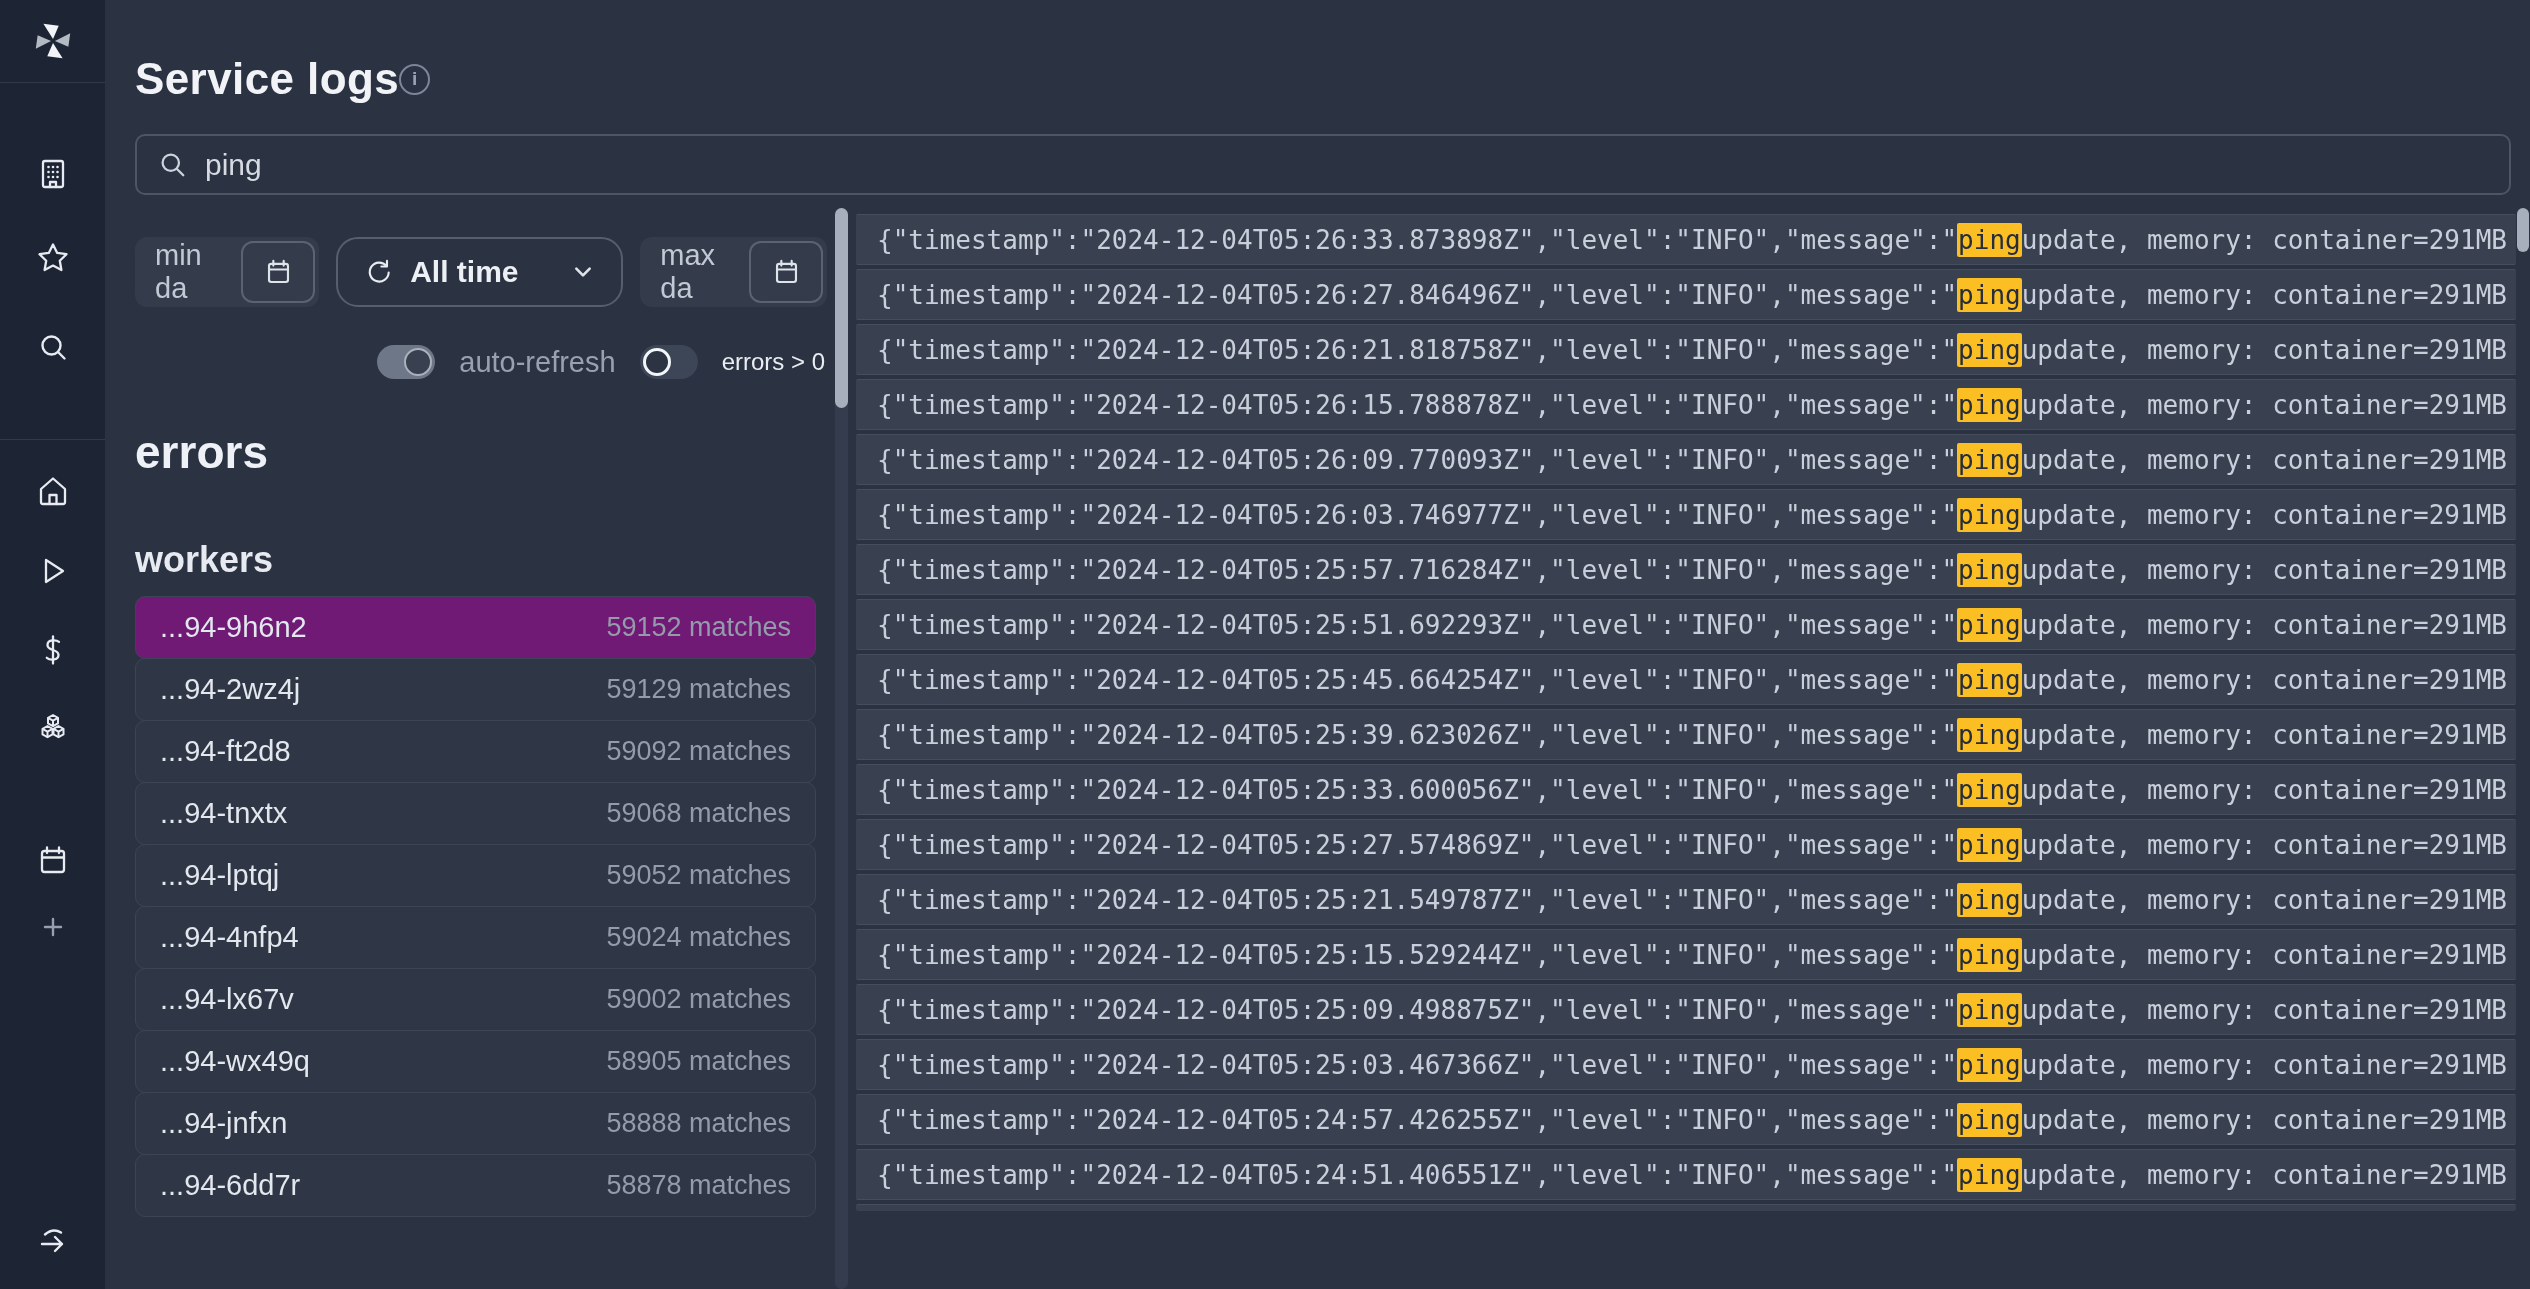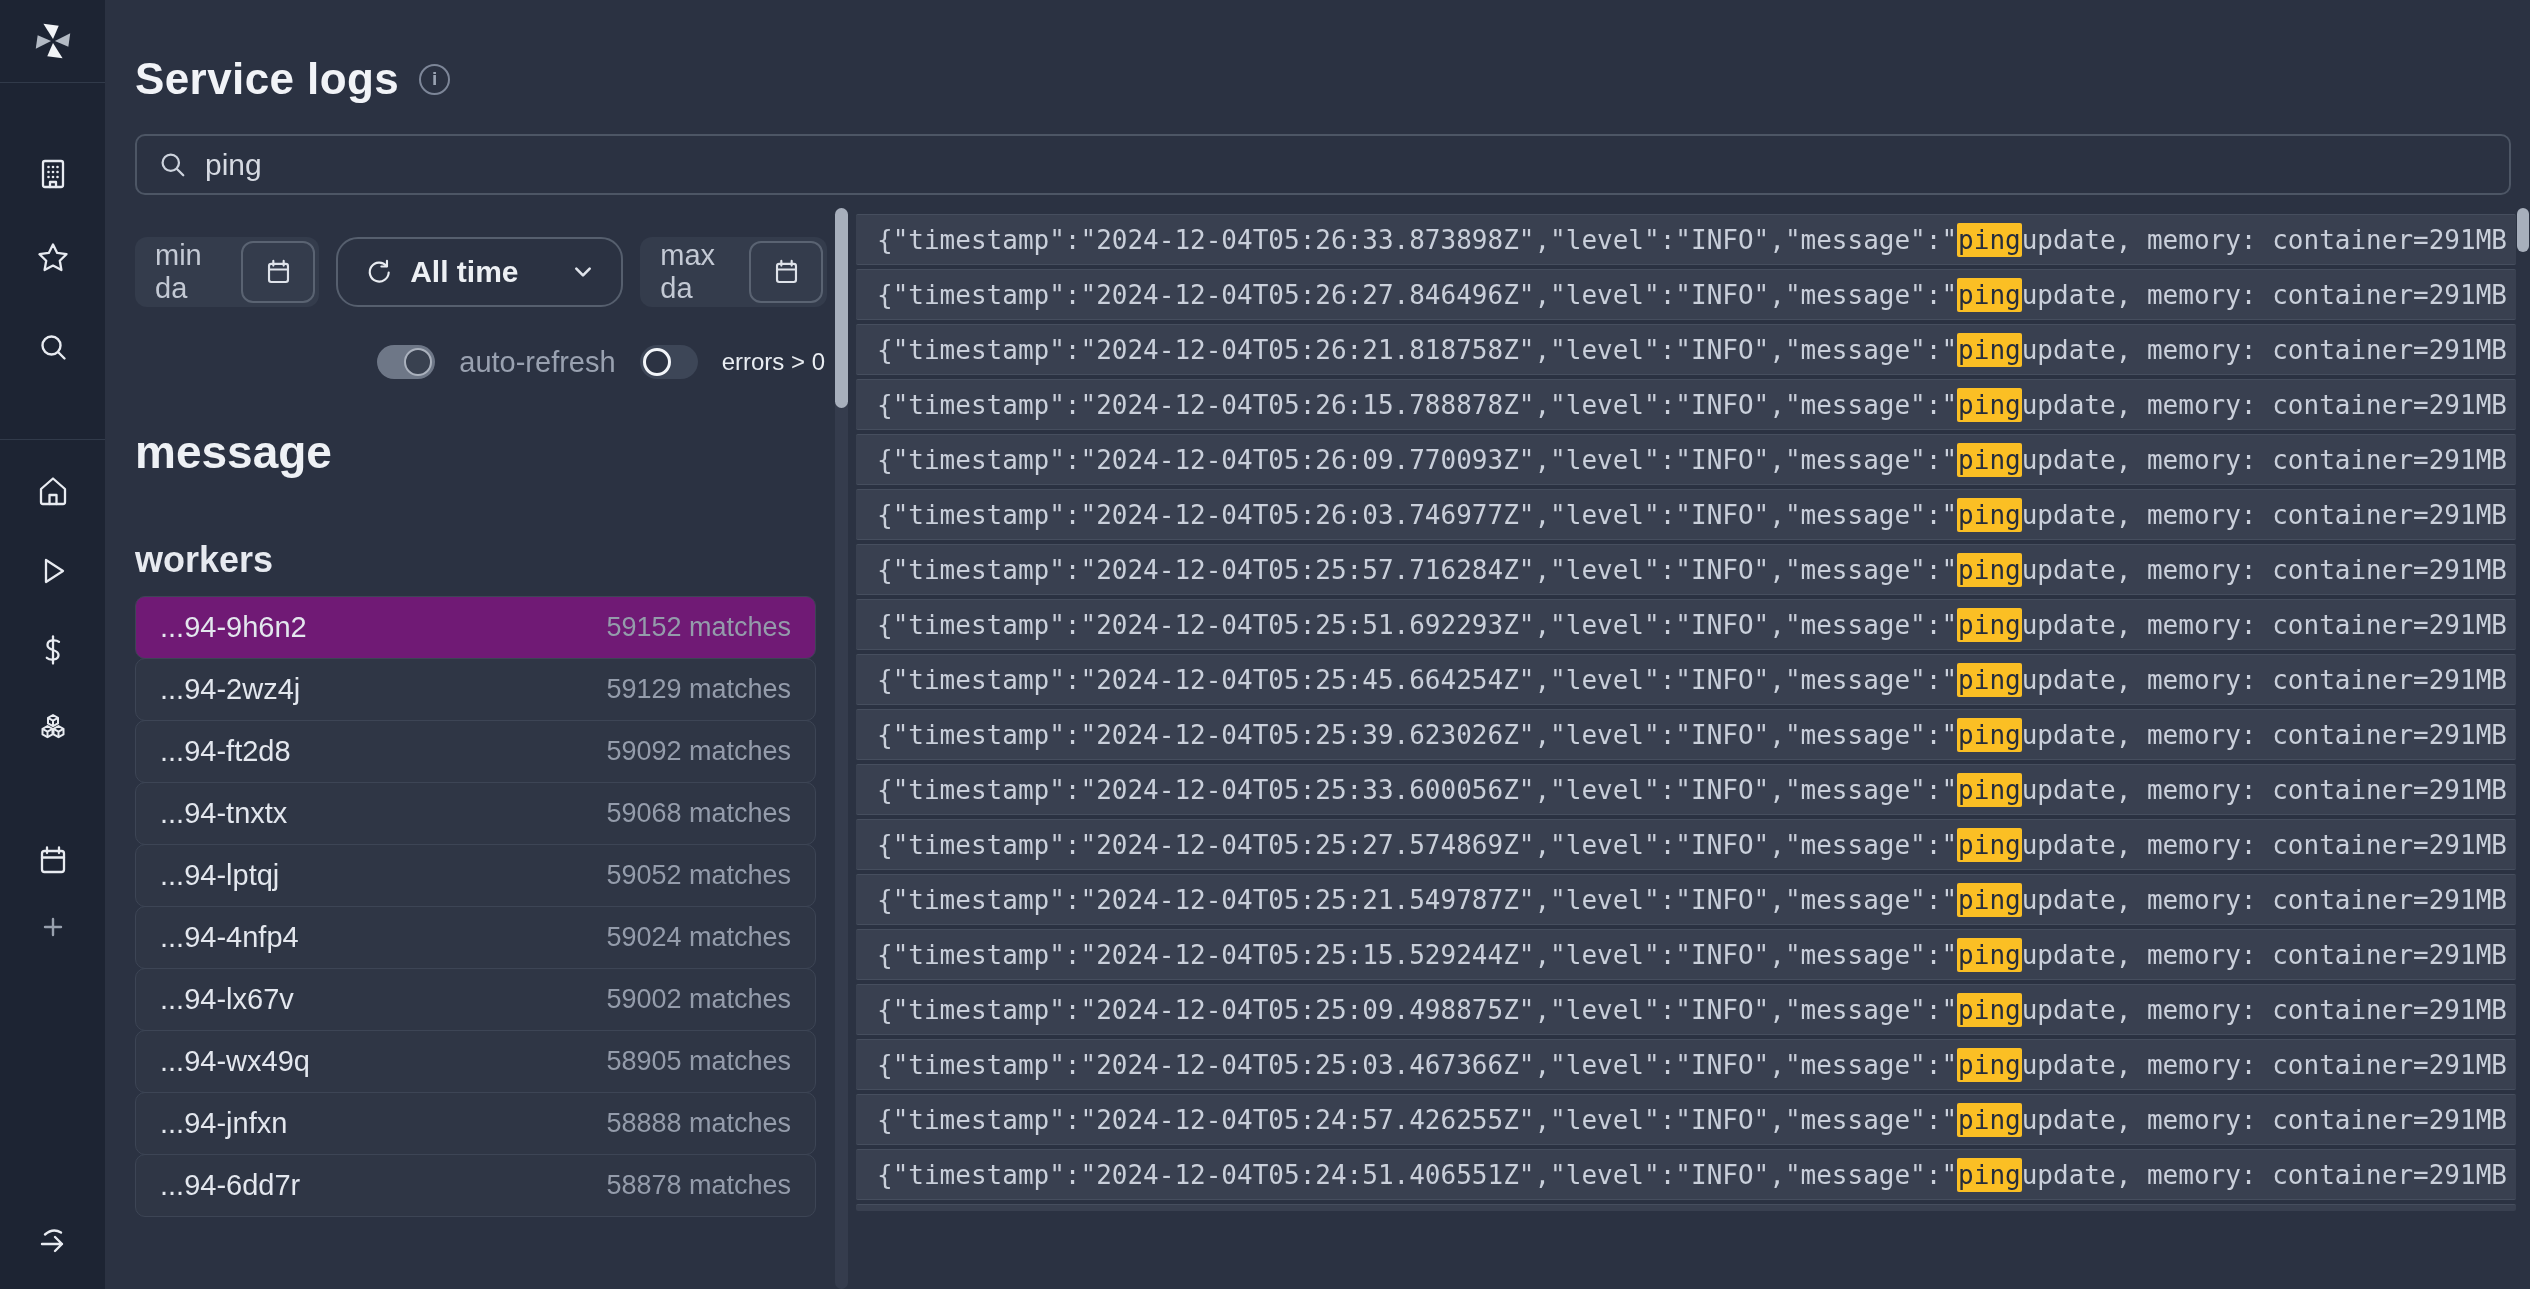--- a/index.html
+++ b/index.html
@@ -10,21 +10,21 @@
   .sidebar{width:105px;height:100%;background:#1d2433;flex:none;display:flex;flex-direction:column;align-items:center}
   .logo-wrap{height:82px;width:100%;display:flex;align-items:center;justify-content:center}
   .sb-divider{width:100%;height:1px;background:#313a4a;flex:none}
   .sb-btn{width:36px;height:36px;color:#e8ebf1;flex:none;display:flex;align-items:center;justify-content:center;cursor:pointer}
   .sb-btn svg{width:36px;height:36px;display:block}
   .sb-btn.muted{color:#98a0ae}
   .sb-spacer{flex:1}
 
   
   .content{flex:1;min-width:0;display:flex;flex-direction:column;padding-left:30px}
-  .header{margin-top:54px;display:flex;align-items:center;gap:20px}
+  .header{margin-top:54px;display:flex;align-items:center;}
   .page-title{font-size:44px;font-weight:700;color:#f1f3f7;letter-spacing:.4px}
   .info-icon{width:31px;height:31px;border:2px solid #7d8698;border-radius:50%;display:flex;align-items:center;justify-content:center;font-size:19px;color:#9aa3b2;font-weight:700}
 
   .searchbar{margin-top:30px;margin-right:19px;height:61px;border:2px solid #4d5665;border-radius:10px;display:flex;align-items:center;padding:0 20px;gap:17px;background:transparent}
   .searchbar svg{flex:none}
   .searchbar input{background:transparent;border:0;outline:0;color:#d6dae2;font-size:30px;flex:1;font-family:"Liberation Sans",sans-serif}
 
   .cols{display:flex;margin-top:19px;flex:1;min-height:0}
   .left-pane{width:692px;flex:none}
 
@@ -234,21 +234,21 @@
         <div class="toggle t-gray">
             <div class="knob"></div>
           </div>
         <span class="lbl-muted">auto-refresh</span>
         <div class="toggle t-dark">
             <div class="knob"></div>
           </div>
         <span class="lbl-light">errors &gt; 0</span>
       </div>
 
-      <h2 class="workers-h">message</h2>
+      <h2 class="workers-h">errors</h2>
       <h3 class="group-h">workers</h3>
 
       <div class="worker-list">
   <div class="worker-row selected">
     <span class="worker-name">...94-9h6n2</span>
     <span class="worker-matches">59152 matches</span>
   </div>
 
   <div class="worker-row">
     <span class="worker-name">...94-2wz4j</span>

